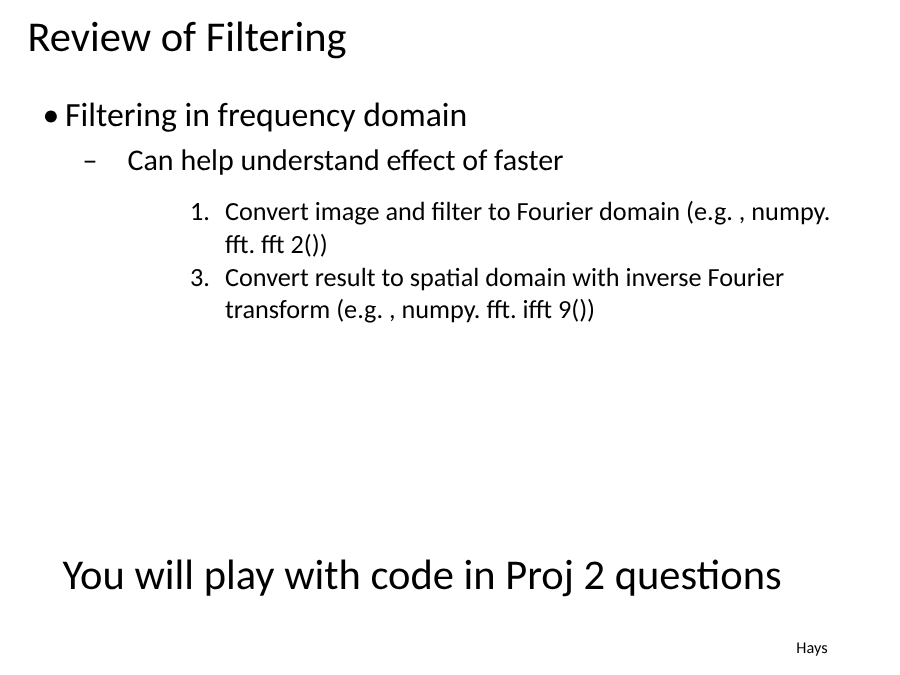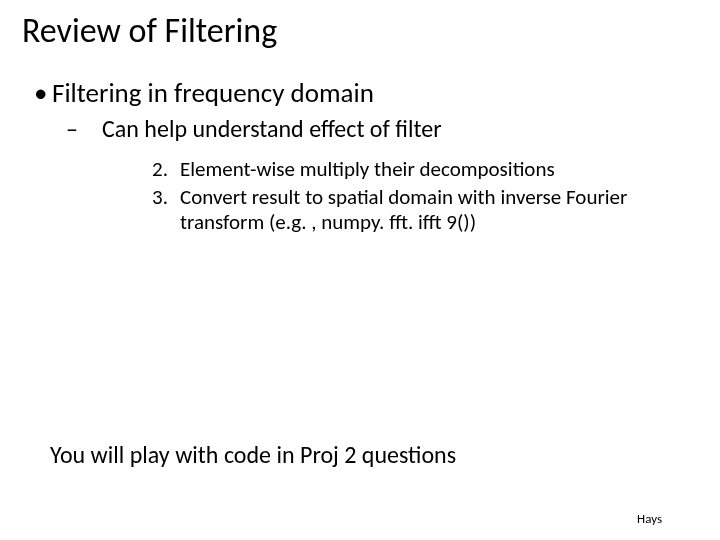--- a/index.html
+++ b/index.html
@@ -70,21 +70,21 @@
   .olitem .num {
     display: inline-block;
     width: 22px;
     text-align: right;
     margin-right: 12px;
   }
   .closing {
     position: absolute;
     left: 50px;
     top: 440px;
-    font-size: 24px;
+    font-size: 34px;
   }
   .credit {
     position: absolute;
     right: 22px;
     bottom: 14px;
     font-size: 13px;
     padding-left: 28px;
   }
 </style>
 </head>
@@ -95,26 +95,26 @@
   <div class="title">Review of Filtering</div>
 
   <div class="body">
 
     <div class="lvl1">
       <span class="bullet">•</span><span>Filtering in frequency domain</span>
     </div>
 
     <div class="lvl2-group">
       <div class="lvl2">
-        <span class="dash">–</span><span>Can help understand effect of filter</span>
+        <span class="dash">–</span><span>Can help understand effect of faster</span>
       </div>
 
       <div class="ol-group">
         <div class="olitem">
-          <span class="num">2.</span><span>Element-wise multiply their decompositions</span>
+          <span class="num">1.</span><span>Convert image and filter to Fourier domain (e.g. , numpy. fft. fft 2())</span>
         </div>
         <div class="olitem">
           <span class="num">3.</span><span>Convert result to spatial domain with inverse Fourier transform (e.g. , numpy. fft. ifft 9())</span>
         </div>
       </div>
     </div>
 
   </div>
 
   <div class="closing">You will play with code in Proj 2 questions</div>

